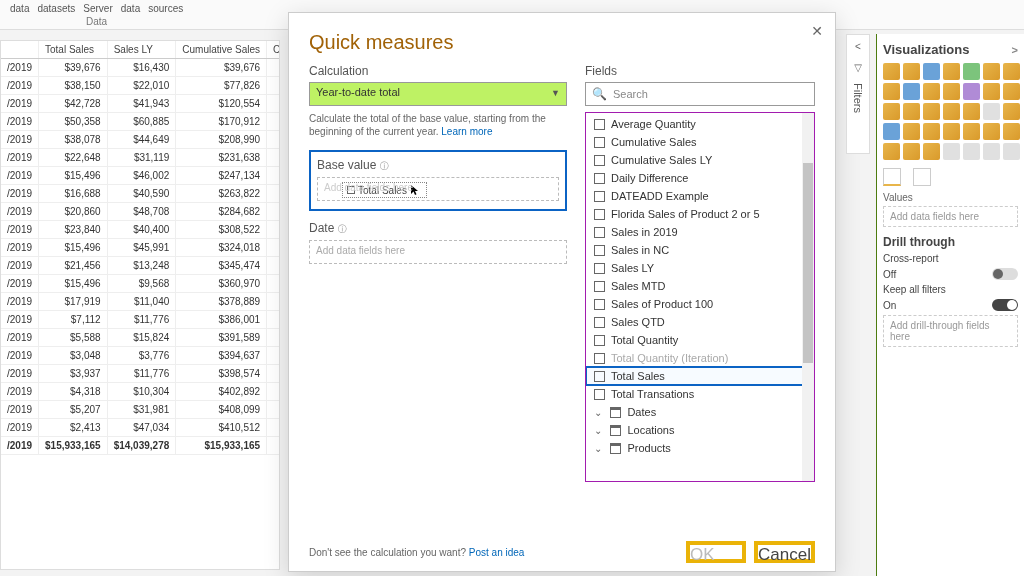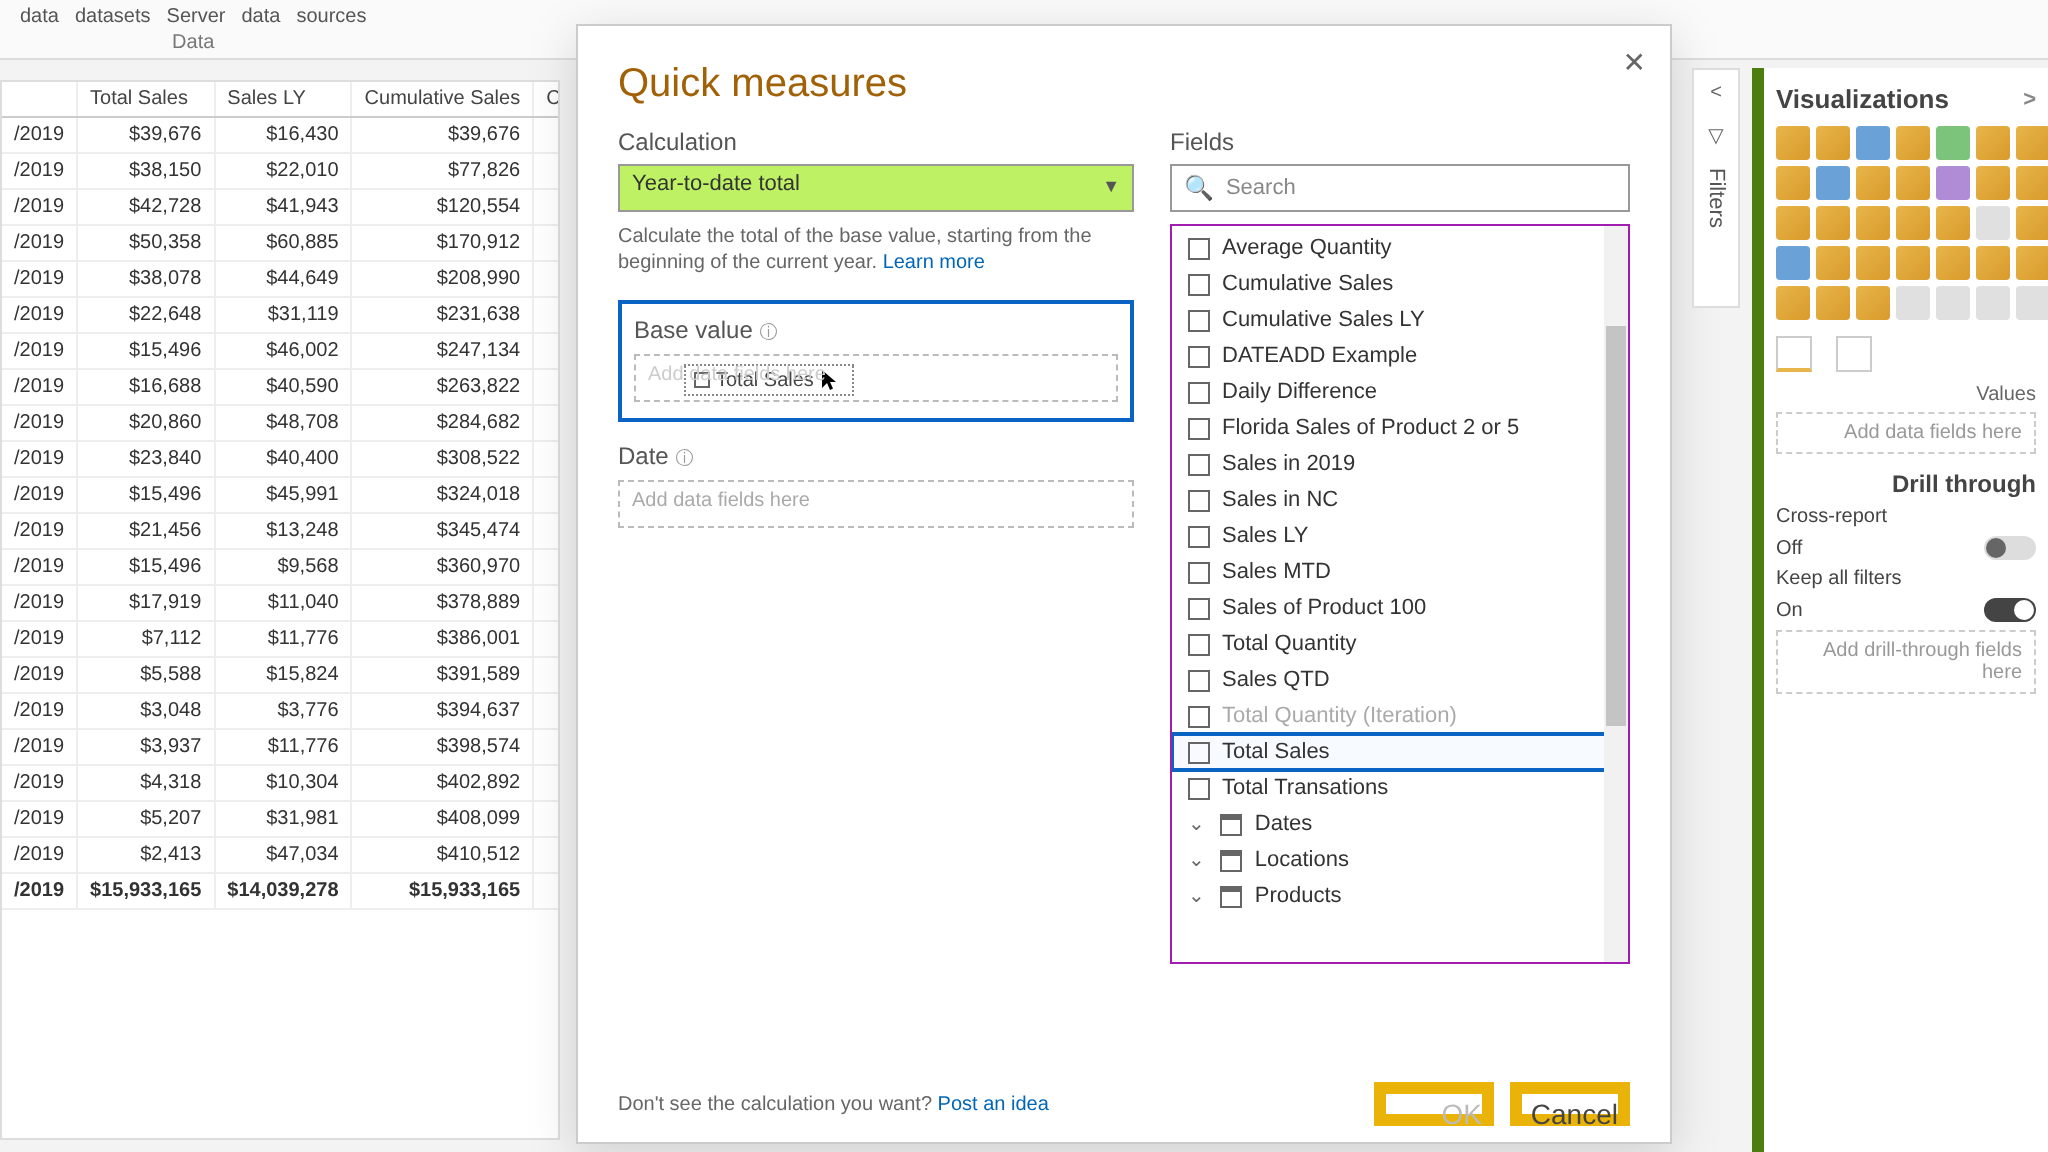--- a/index.html
+++ b/index.html
@@ -51,29 +51,29 @@
   .field-item.table .ico { border:1px solid #666; border-top:3px solid #666; }
   .field-item.chev::before { content: "⌄"; font-size:10px; color:#666; margin-right:2px; }
   .field-item.highlight { outline: 2px solid #0b63c4; outline-offset: -1px; background:#f7fbff; }
   .field-item.disabled { color:#aaa; }
   .scrollbar { position:absolute; right:0; top:0; bottom:0; width:12px; background:#f1f1f1; }
   .scrollbar-thumb { position:absolute; right:1px; width:10px; background:#c4c4c4; top: 50px; height: 200px; }
 
   .dialog-footer { position:absolute; left:20px; right:20px; bottom:8px; display:flex; align-items:center; justify-content:space-between; font-size:10px; color:#666; }
   .dialog-footer a { color:#0066b8; text-decoration:none; }
   .dialog-buttons { display:flex; gap:8px; }
-  .btn { min-width: 60px; height: 22px; border:6px solid #eab308; background:#fff; font-size:14px; color:#444; text-align:right; line-height:20px; }
+  .btn { min-width: 60px; height: 22px; border:4px solid #eab308; background:#fff; font-size:17px; color:#444; text-align:left; line-height:20px; }
   .btn.disabled { color:#bbb; }
 
   
   .filters-tab { position:absolute; top:34px; left:846px; width:24px; height:120px; background:#fff; border:1px solid #ddd; display:flex; flex-direction:column; align-items:center; padding-top:6px; gap:10px; }
   .filters-tab .lbl { writing-mode: vertical-rl; font-size:11px; color:#555; }
   .filters-tab .chev { font-size:10px; color:#666; }
 
-  .viz-pane { position:absolute; top:34px; right:0; width:148px; bottom:0; background:#fff; border-left:6px solid #4d7c0f; padding:8px 6px; font-size:11px; color:#444; overflow:hidden;text-align:right; }
+  .viz-pane { position:absolute; top:34px; right:0; width:148px; bottom:0; background:#fff; border-left:1px solid #4d7c0f; padding:8px 6px; font-size:11px; color:#444; overflow:hidden; }
   .viz-pane h2 { font-size:13px; font-weight:600; margin-bottom:6px; display:flex; align-items:center; justify-content:space-between; }
   .viz-pane h2 .arrow { color:#888; font-size:11px; }
   .viz-grid { display:grid; grid-template-columns: repeat(7, 1fr); gap:3px; margin-bottom:8px; }
   .viz-cell { width:17px; height:17px; background:linear-gradient(135deg,#e8b54a,#d99a2b); border-radius:2px; position:relative; }
   .viz-cell.alt1 { background:#6aa2d8; }
   .viz-cell.alt2 { background:#7cc47c; }
   .viz-cell.alt3 { background:#b08bd6; }
   .viz-cell.gray { background:#e0e0e0; }
   .viz-tools { display:flex; gap:12px; margin:4px 0 6px; }
   .viz-tools .tool { width:18px; height:18px; border:1px solid #ccc; }
@@ -324,28 +324,28 @@
             <div class="field-item">
               <span class="ico"></span>
               <span>Cumulative Sales</span>
             </div>
             <div class="field-item">
               <span class="ico"></span>
               <span>Cumulative Sales LY</span>
             </div>
             <div class="field-item">
               <span class="ico"></span>
+              <span>Daily Difference</span>
+            </div>
+            <div class="field-item">
+              <span class="ico"></span>
               <span>DATEADD Example</span>
             </div>
             <div class="field-item">
               <span class="ico"></span>
-              <span>Daily Difference</span>
-            </div>
-            <div class="field-item">
-              <span class="ico"></span>
               <span>Florida Sales of Product 2 or 5</span>
             </div>
             <div class="field-item">
               <span class="ico"></span>
               <span>Sales in 2019</span>
             </div>
             <div class="field-item">
               <span class="ico"></span>
               <span>Sales in NC</span>
             </div>
@@ -356,25 +356,25 @@
             <div class="field-item">
               <span class="ico"></span>
               <span>Sales MTD</span>
             </div>
             <div class="field-item">
               <span class="ico"></span>
               <span>Sales of Product 100</span>
             </div>
             <div class="field-item">
               <span class="ico"></span>
+              <span>Sales QTD</span>
+            </div>
+            <div class="field-item">
+              <span class="ico"></span>
               <span>Total Quantity</span>
-            </div>
-            <div class="field-item">
-              <span class="ico"></span>
-              <span>Sales QTD</span>
             </div>
             <div class="field-item disabled">
               <span class="ico"></span>
               <span>Total Quantity (Iteration)</span>
             </div>
             <div class="field-item highlight">
               <span class="ico"></span>
               <span>Total Sales</span>
             </div>
             <div class="field-item">

